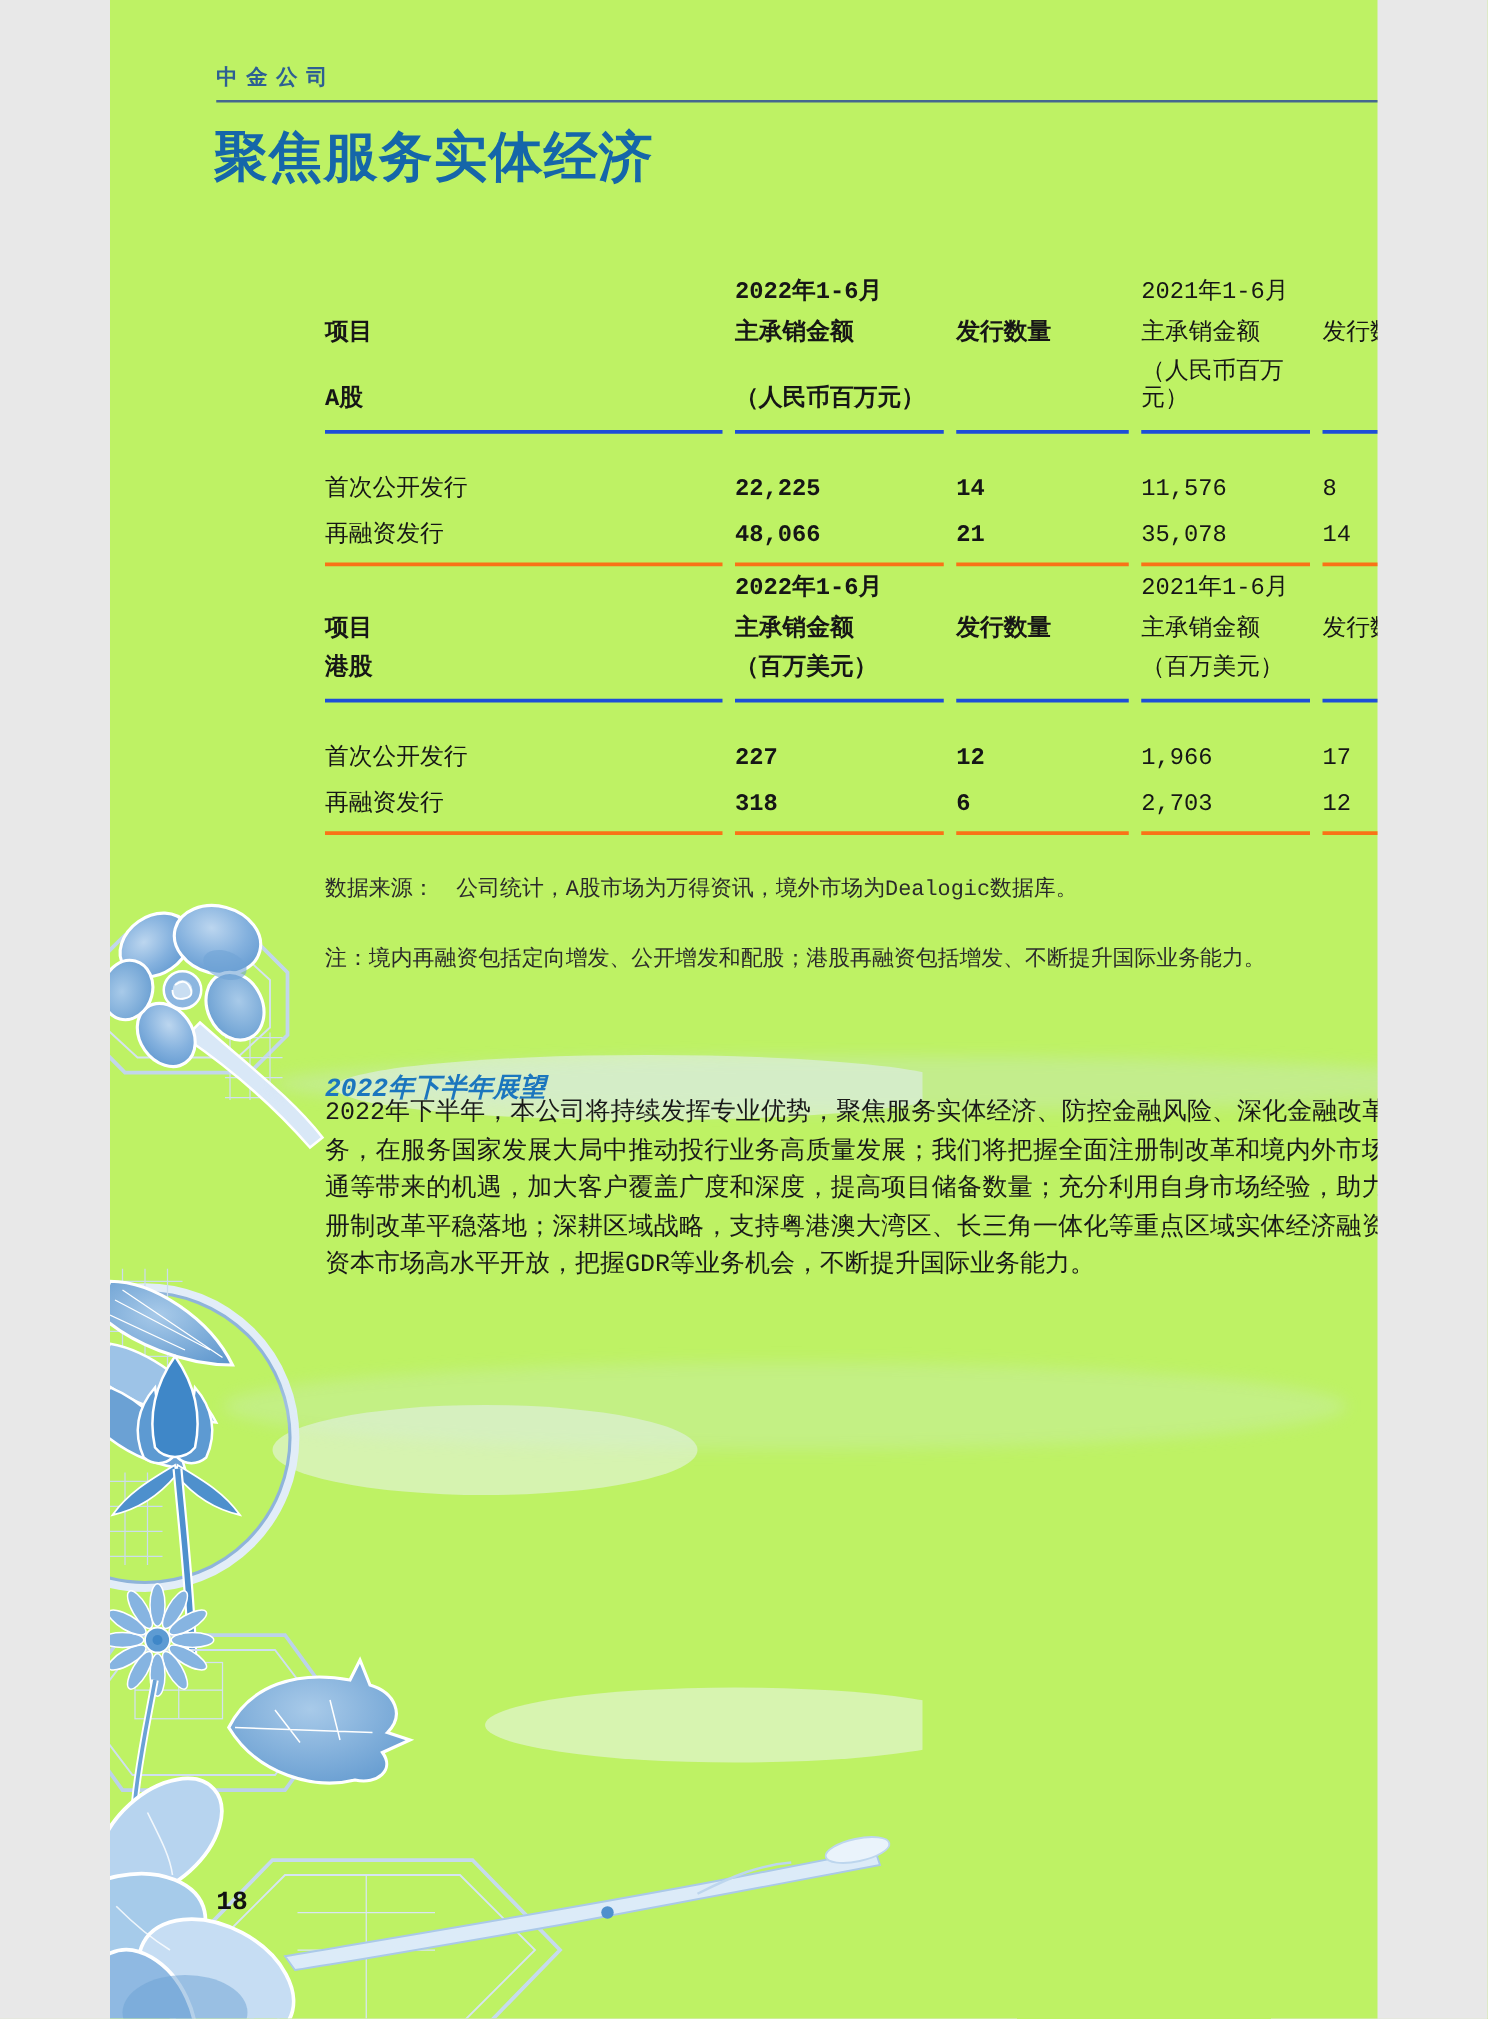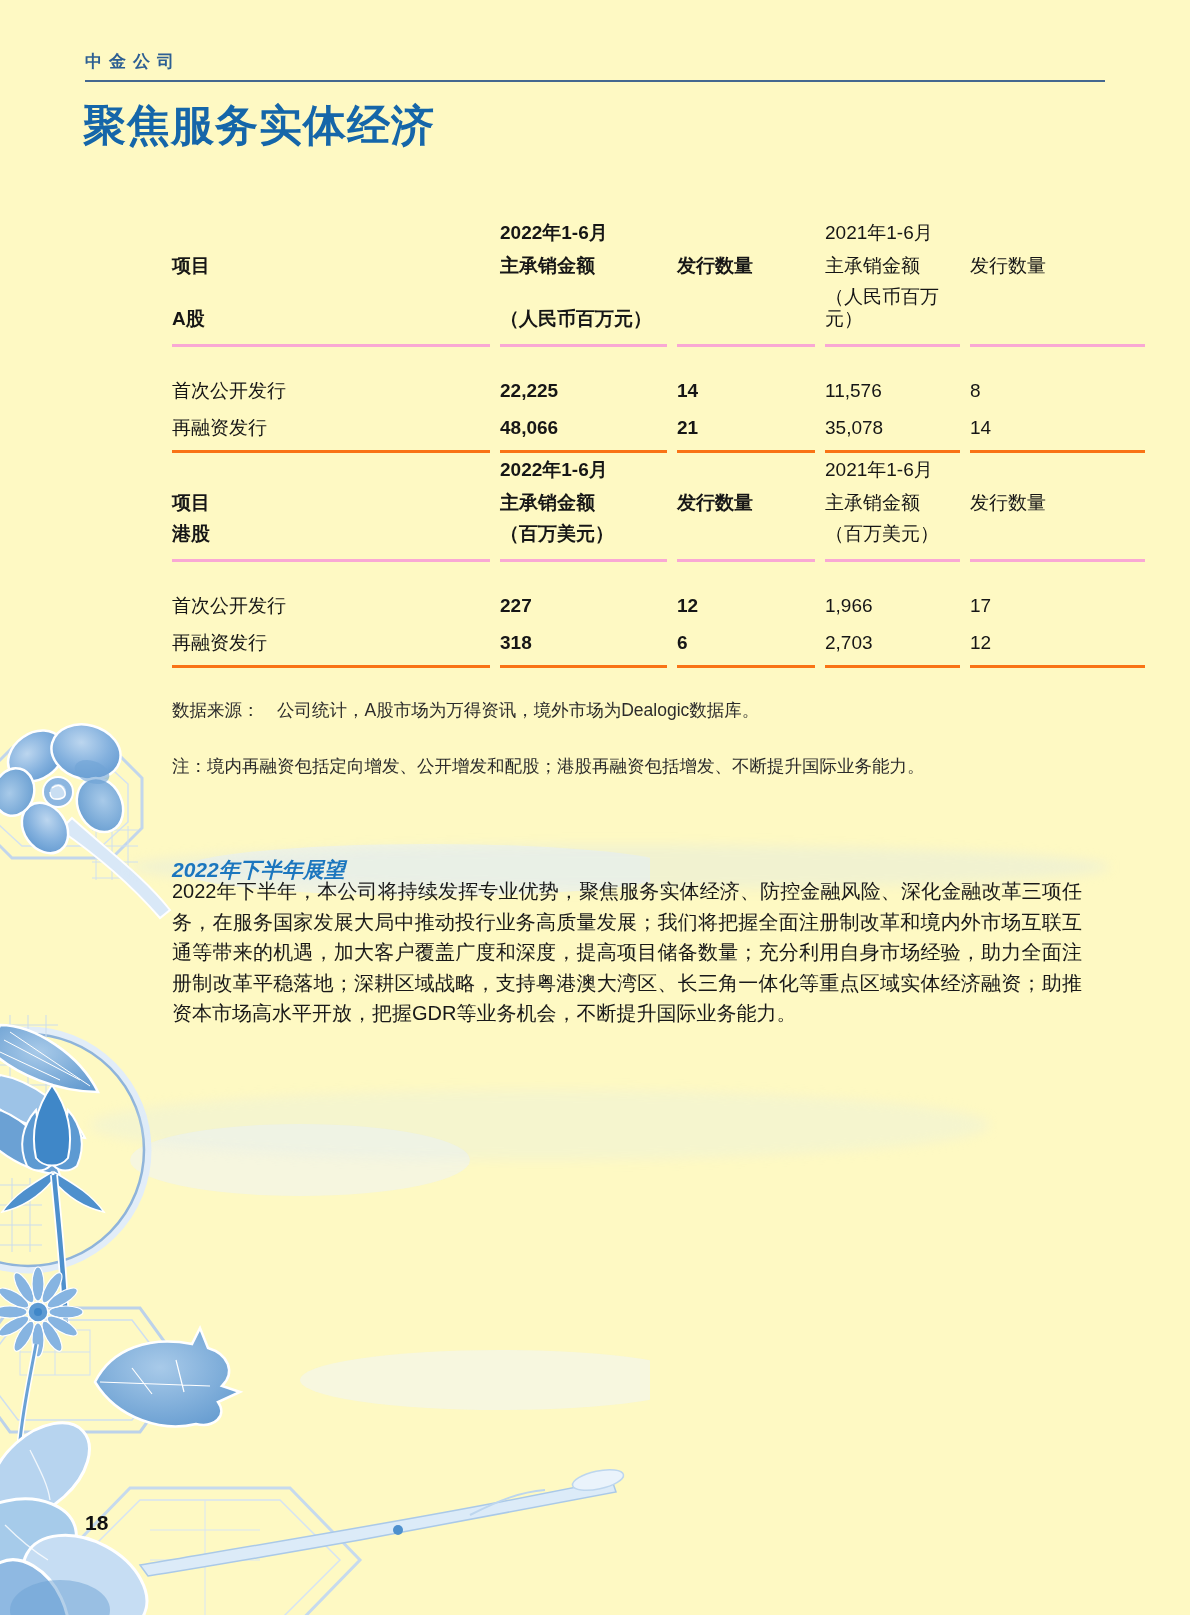--- a/index.html
+++ b/index.html
@@ -1,19 +1,19 @@
 <!DOCTYPE html>
 <html><head>
 <meta charset="utf-8">
 <style>
   html,body{margin:0;padding:0;background:#e8e8e8;}
   .page{
-    position:relative;width:1190px;height:1615px;margin:0 auto;
-    background:#fef9c3;overflow:hidden;
-    font-family:Liberation Sans, sans-serif;color:#161616;
+    position:relative;width:1014px;height:1615px;margin:0 auto;
+    background:#bef264;overflow:hidden;
+    font-family:Liberation Mono, monospace;color:#161616;
   }
   .artwork{position:absolute;left:0;top:680px;z-index:0;}
   .wash{position:absolute;z-index:0;border-radius:50%;filter:blur(6px);}
   .wash1{left:130px;top:845px;width:980px;height:44px;background:rgba(208,228,245,.28);}
   .wash2{left:90px;top:1090px;width:900px;height:70px;background:rgba(214,231,246,.22);}
 
   .brand{position:absolute;left:85px;top:50px;z-index:2;
     font-size:17px;font-weight:bold;letter-spacing:7px;color:#2d5f93;}
   .header-rule{position:absolute;left:85px;top:80px;width:1020px;height:2px;
     background:#44688f;z-index:2;}
@@ -24,21 +24,21 @@
   .abs{position:absolute;left:0;}
 
   table.fin{width:993px;margin-left:-10px;border-collapse:separate;
     border-spacing:10px 0;table-layout:fixed;font-size:19px;color:#161616;}
   table.fin td{padding:0;vertical-align:bottom;line-height:22px;}
   .num{text-align:left;}
   .ctr{text-align:left;}
   .b{font-weight:bold;}
   tr.period td{padding-bottom:11px;}
   tr.colhead td{padding-bottom:9px;}
-  tr.units td{padding-bottom:14px;border-bottom:3px solid #f9a8d4;}
+  tr.units td{padding-bottom:14px;border-bottom:3px solid #1d4ed8;}
   tr.spacer td{height:26px;}
   tr.data td{padding:7px 0 8px;}
   tr.data-last td{border-bottom:3px solid #f97316;padding-bottom:11px;}
 
   .src-note{top:476px;font-size:17.5px;color:#2b2b2b;}
   .footnote{top:532px;font-size:17.5px;color:#2b2b2b;}
   .outlook-heading{top:598px;font-size:21px;font-weight:bold;font-style:italic;color:#1b76be;margin-top:36px;}
   .outlook-body{top:654px;width:910px;font-size:20px;line-height:30.5px;
     text-align:justify;color:#191919;}
 

